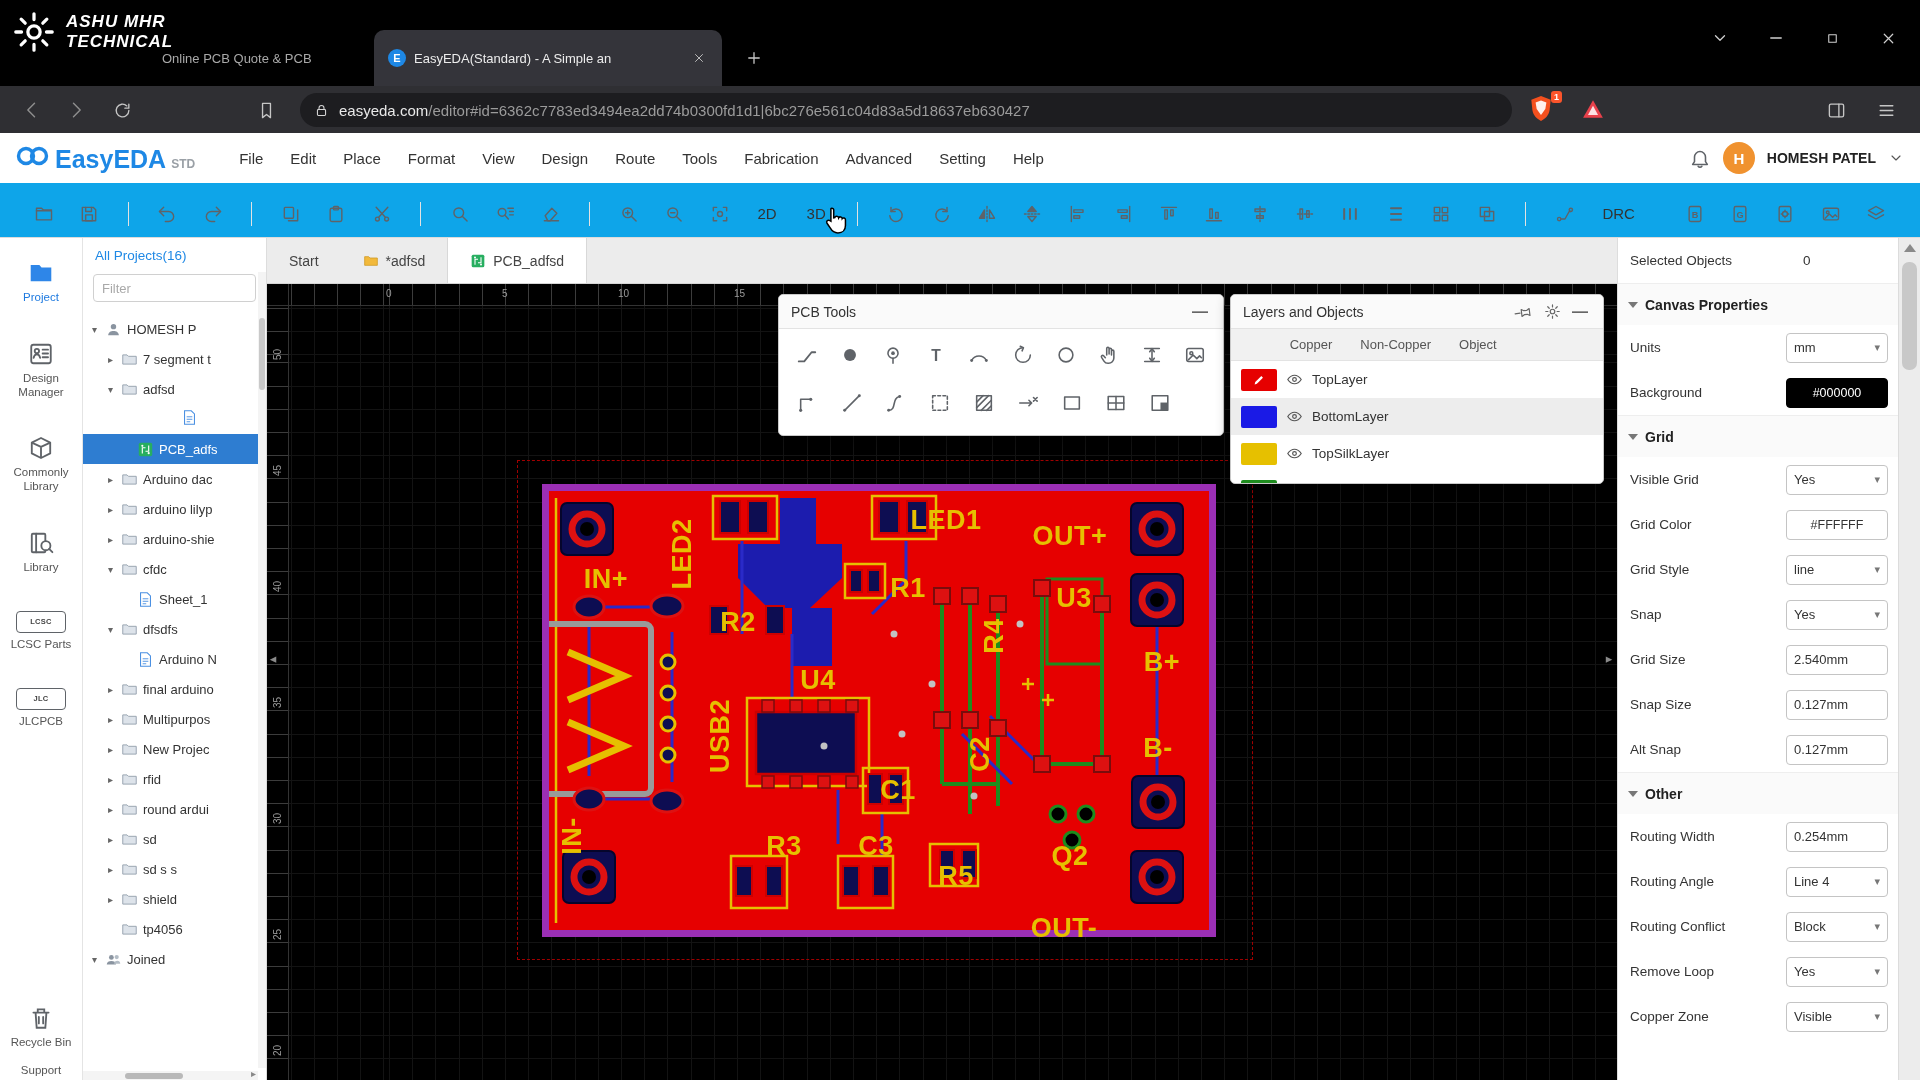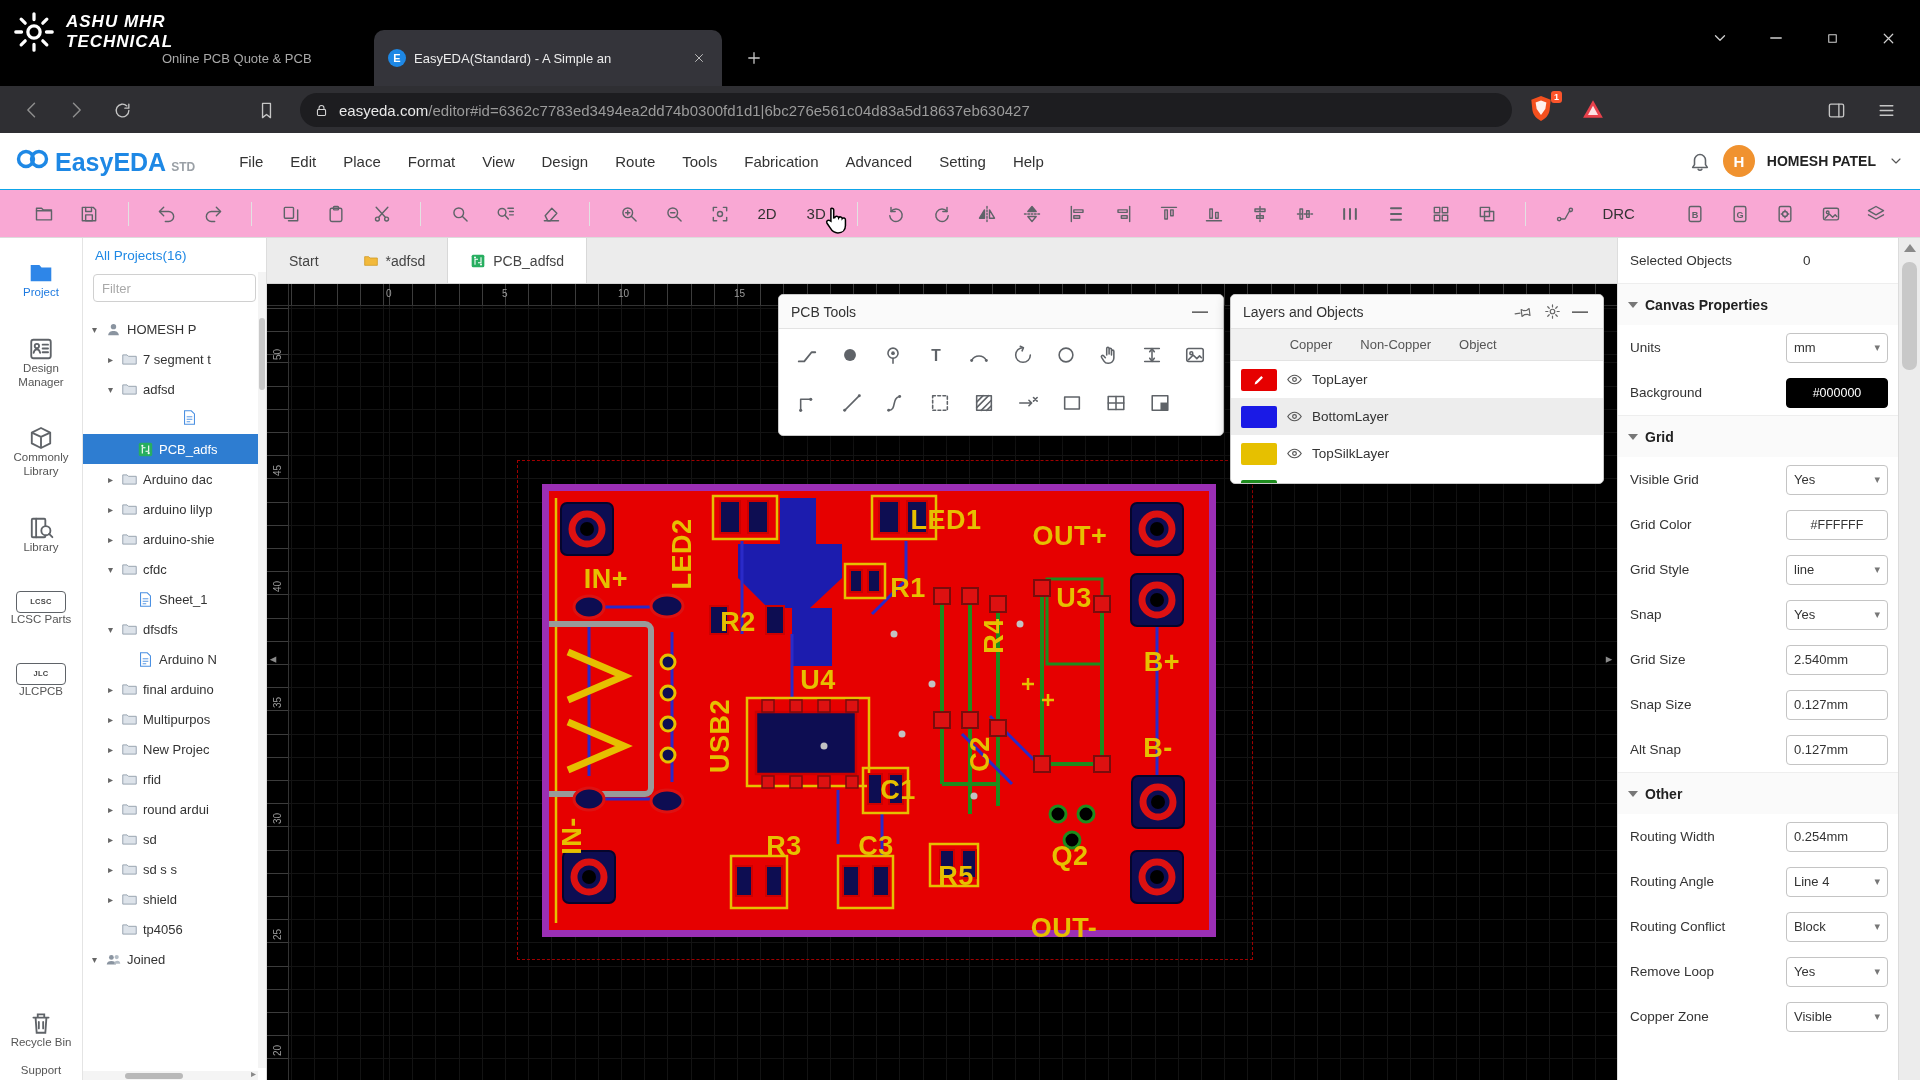--- a/index.html
+++ b/index.html
@@ -28,43 +28,43 @@
   .abtn { position:absolute; top:6px; width:36px; height:36px; display:flex; align-items:center; justify-content:center; border-radius:50%; }
   #urlpill { position:absolute; left:300px; top:7px; width:1212px; height:34px; background:#1d1d20; border-radius:17px; display:flex; align-items:center; padding:0 14px; gap:10px; }
   #urlpill .urltext { font-size:15px; white-space:nowrap; overflow:hidden; }
   #urlpill .dom { color:#e9e9e9; }
   #urlpill .pth { color:#9b9b9b; }
   #shield-wrap { position:absolute; left:1528px; top:9px; width:30px; height:30px; }
   #shield-badge { position:absolute; right:-4px; top:-4px; background:#fb542b; color:#fff; font-size:9px; font-weight:bold; padding:1px 3px; border-radius:3px; }
   #rewards-tri { position:absolute; left:1582px; top:13px; }
 
   
-  #appheader { position:absolute; left:0; top:133px; width:1920px; height:57px; background:#fff; border-bottom:1px solid #0ea5e9; display:flex; align-items:center; }
+  #appheader { position:absolute; left:0; top:133px; width:1920px; height:57px; background:#fff; border-bottom:7px solid #0ea5e9; display:flex; align-items:center; }
   #eda-logo { display:flex; align-items:baseline; gap:5px; padding:0 20px 0 16px; }
   #eda-logo .nm { color:#1e88e5; font-size:25px; font-weight:bold; }
   #eda-logo .tier { color:#9aa0a6; font-size:12px; font-weight:bold; }
   #menus { display:flex; gap:27px; font-size:15px; color:#333; margin-left:24px; }
   #menus .mi { cursor:default; }
   #hdr-right { margin-left:auto; display:flex; align-items:center; gap:12px; padding-right:16px; }
   #avatar { width:32px; height:32px; border-radius:50%; background:#f0922f; color:#fff; font-weight:bold; font-size:15px; display:flex; align-items:center; justify-content:center; }
   #username { font-size:14px; font-weight:bold; color:#222; }
 
   
-  #toolbar { position:absolute; left:0; top:190px; width:1920px; height:48px; background:#f9a8d4; border-bottom:1px solid #dcdcdc; display:flex; align-items:center; padding:0 32px; gap:22px; }
+  #toolbar { position:absolute; left:0; top:190px; width:1920px; height:48px; background:#0ea5e9; border-bottom:1px solid #dcdcdc; display:flex; align-items:center; padding:0 32px; gap:22px; }
   .tbtn { width:30px; height:30px; display:flex; align-items:center; justify-content:center; border-radius:4px; }
   .ttext { font-size:15px; color:#333; padding:0 4px; }
   .tsep { width:1px; height:24px; background:#e2e2e2; margin:0 5px; }
   .tspacer { flex:1; }
 
   
   #main { position:absolute; left:0; top:238px; width:1920px; height:842px; }
 
   
   #rail { position:absolute; left:0; top:0; width:83px; height:842px; background:#fff; border-right:1px solid #e4e4e4; display:flex; flex-direction:column; align-items:center; padding-top:22px; gap:36px; }
-  .rail-item { display:flex; flex-direction:column; align-items:center; width:80px; }
+  .rail-item { display:flex; flex-direction:column; align-items:center; gap:5px; width:80px; }
   .rail-item .rlabel { font-size:11.5px; color:#555; text-align:center; line-height:1.2; }
   .rail-item.active .rlabel { color:#1e7ae0; }
   .logo-box { width:50px; height:22px; border:1.5px solid #5f6368; border-radius:4px; font-size:7.5px; font-weight:bold; color:#444; display:flex; align-items:center; justify-content:center; letter-spacing:0.3px; }
   #rail-bottom { margin-top:auto; display:flex; flex-direction:column; align-items:center; gap:14px; padding-bottom:2px; }
 
   
   #projects { position:absolute; left:83px; top:0; width:184px; height:842px; background:#fff; border-right:1px solid #ddd; overflow:hidden; }
   #proj-header { height:34px; display:flex; align-items:center; padding:0 12px; color:#1e88e5; font-size:13.5px; }
   #filter-wrap { padding:2px 10px 8px 10px; }
   #filter-input { width:100%; height:28px; border:1px solid #d0d0d0; border-radius:4px; font-size:13px; padding:0 8px; color:#333; outline:none; font-family:inherit; }

